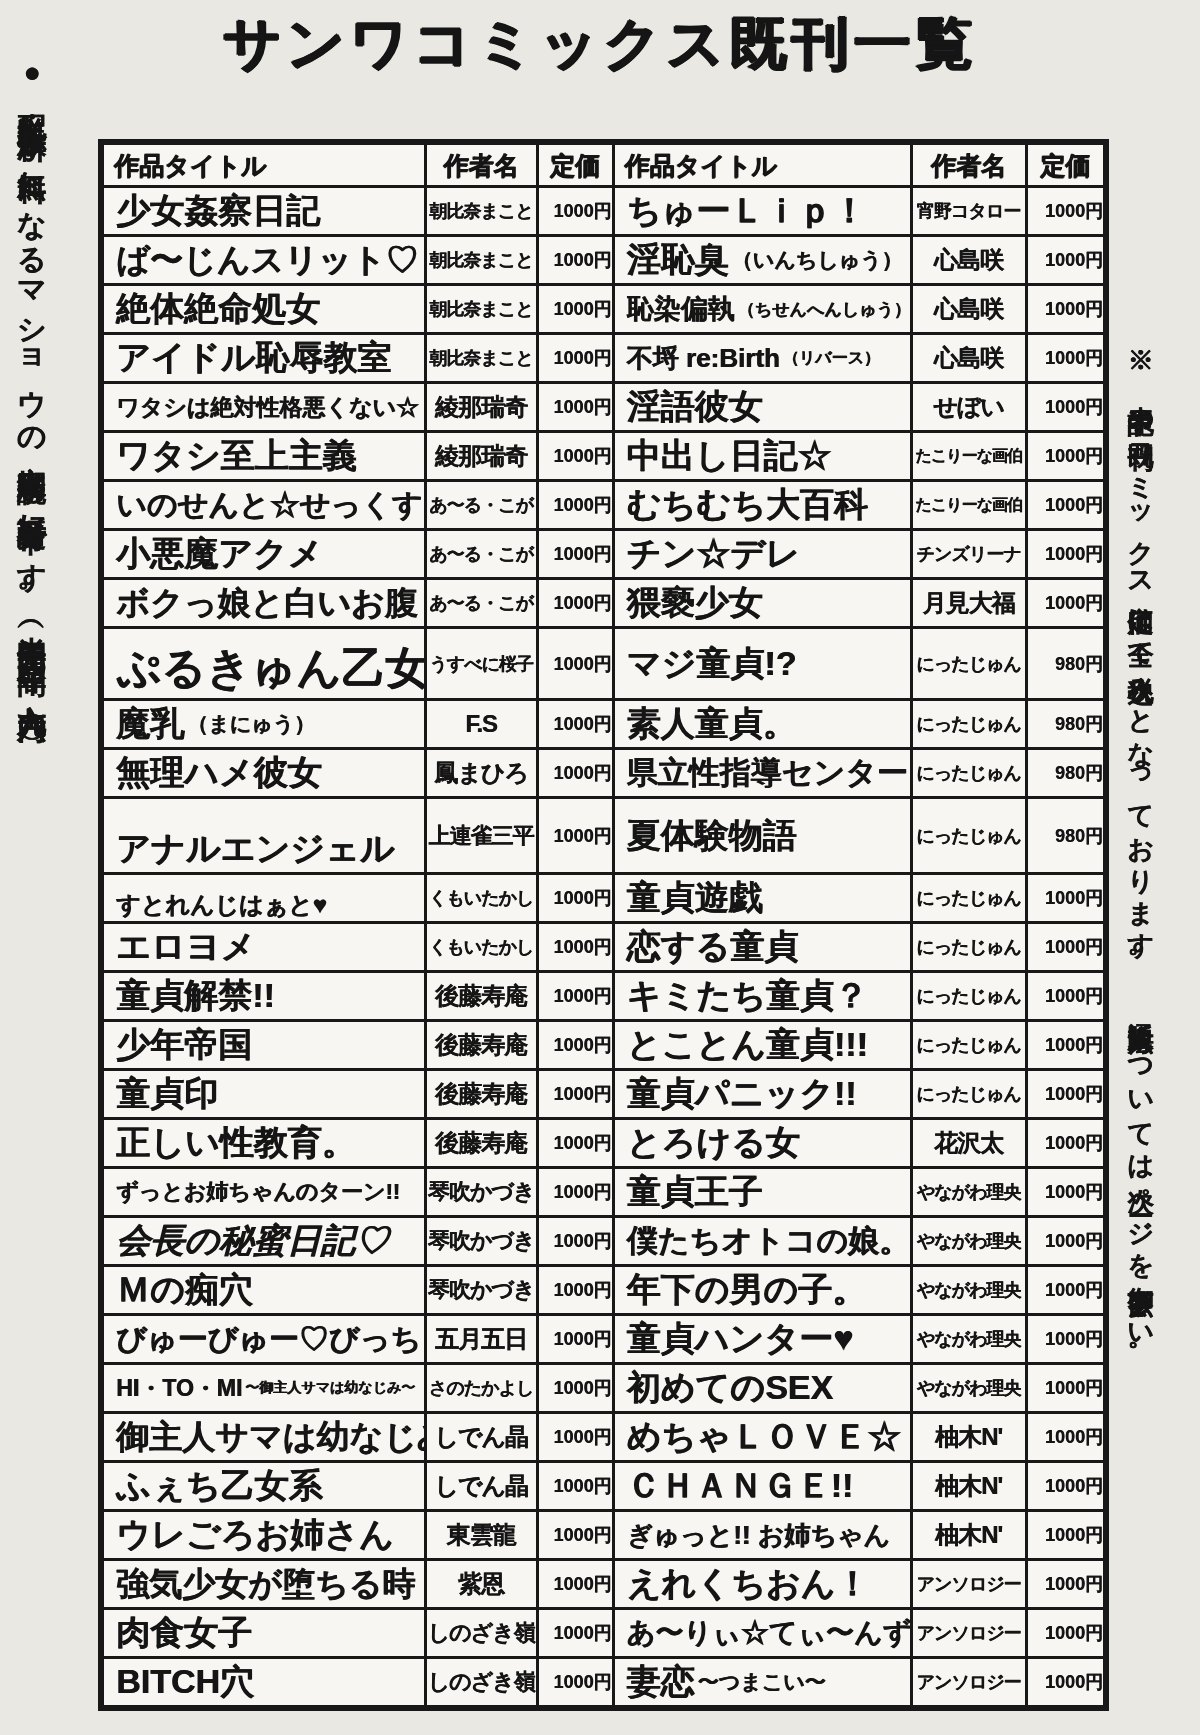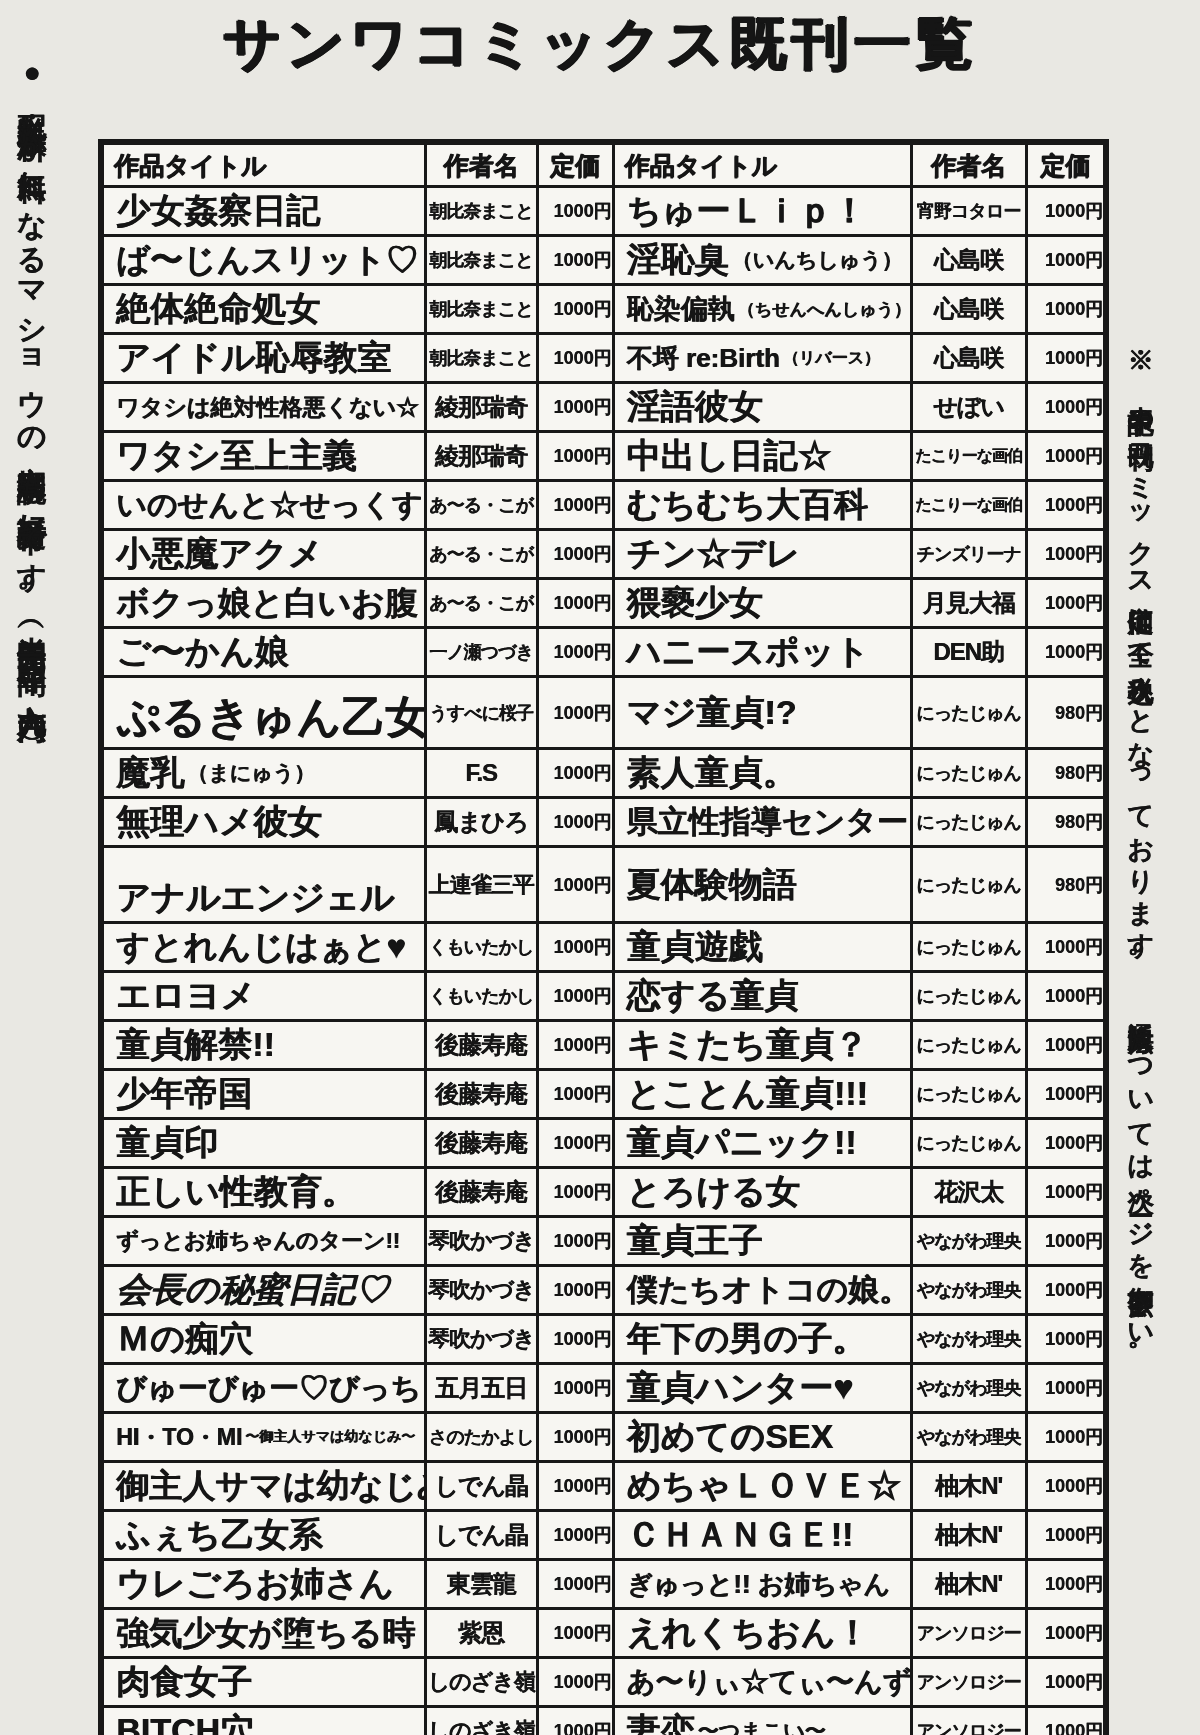--- a/index.html
+++ b/index.html
@@ -240,36 +240,20 @@
           <span class="t-wrap">
             <span style="font-size: 34px;">猥褻少女</span>
           </span>
         </td>
         <td class="author-cell" style="font-size: 24px;">月見大福</td>
         <td class="price-cell">1000円</td>
       </tr>
       <tr>
         <td class="title-cell">
           <span class="t-wrap">
-            <span style="font-size: 34px;">ご〜かん娘</span>
-          </span>
-        </td>
-        <td class="author-cell" style="font-size: 18px;">一ノ瀬つづき</td>
-        <td class="price-cell">1000円</td>
-        <td class="title-cell">
-          <span class="t-wrap">
-            <span style="font-size: 34px;">ハニースポット</span>
-          </span>
-        </td>
-        <td class="author-cell" style="font-size: 24px;">DEN助</td>
-        <td class="price-cell">1000円</td>
-      </tr>
-      <tr>
-        <td class="title-cell">
-          <span class="t-wrap">
             <span style="font-size: 44px; margin-top: 10px;">ぷるきゅん乙女♥</span>
           </span>
         </td>
         <td class="author-cell" style="font-size: 18px;">うすべに桜子</td>
         <td class="price-cell">1000円</td>
         <td class="title-cell">
           <span class="t-wrap">
             <span style="font-size: 34px;">マジ童貞!?</span>
           </span>
         </td>
@@ -321,21 +305,21 @@
           <span class="t-wrap">
             <span style="font-size: 34px;">夏体験物語</span>
           </span>
         </td>
         <td class="author-cell" style="font-size: 18px;">にったじゅん</td>
         <td class="price-cell">980円</td>
       </tr>
       <tr>
         <td class="title-cell">
           <span class="t-wrap">
-            <span style="font-size: 33px;">すとれんじはぁと♥</span>
+            <span style="font-size: 24px; margin-top: 14px;">すとれんじはぁと♥</span>
           </span>
         </td>
         <td class="author-cell" style="font-size: 18px;">くもいたかし</td>
         <td class="price-cell">1000円</td>
         <td class="title-cell">
           <span class="t-wrap">
             <span style="font-size: 34px;">童貞遊戯</span>
           </span>
         </td>
         <td class="author-cell" style="font-size: 18px;">にったじゅん</td>

